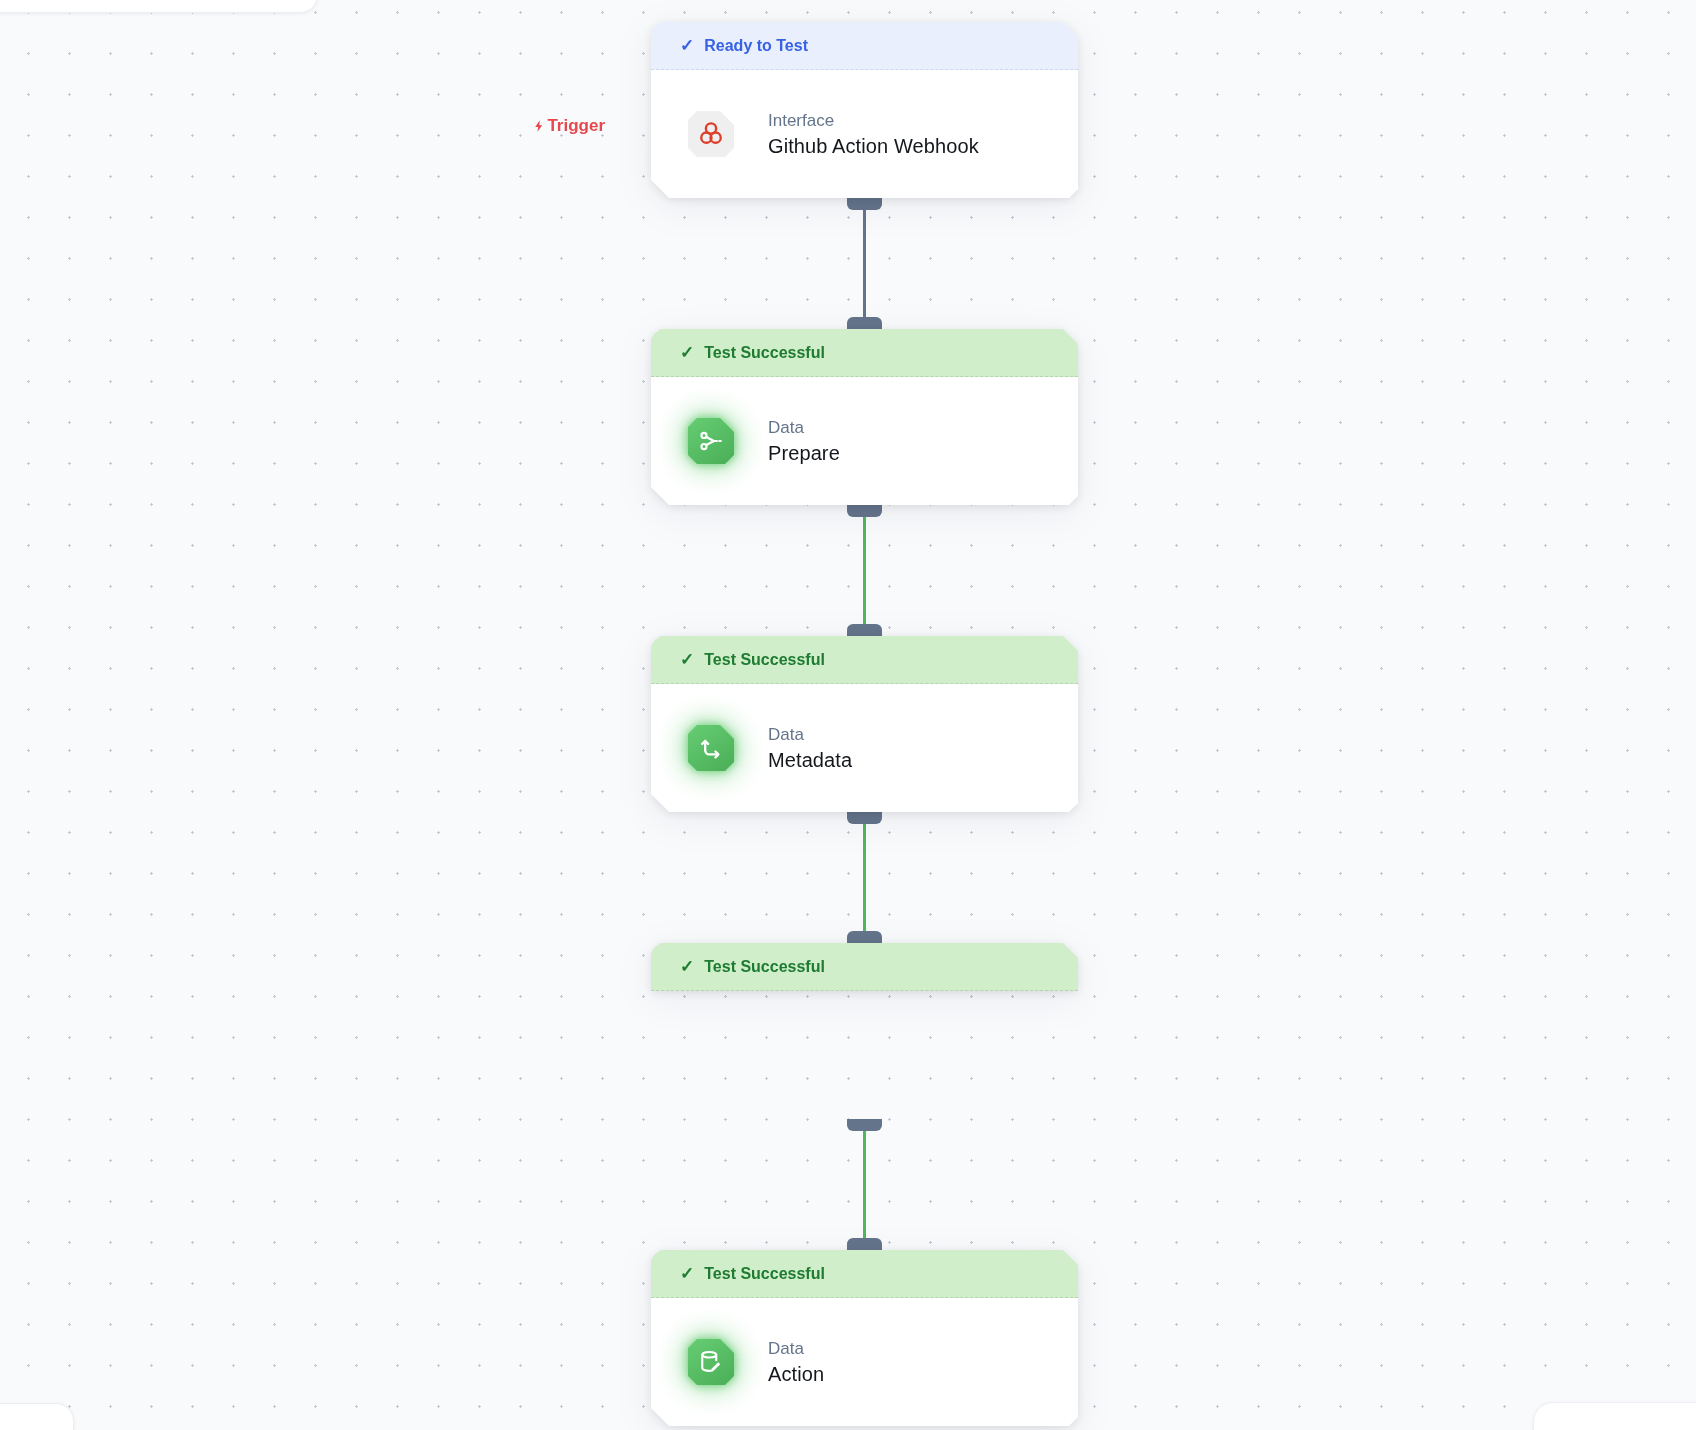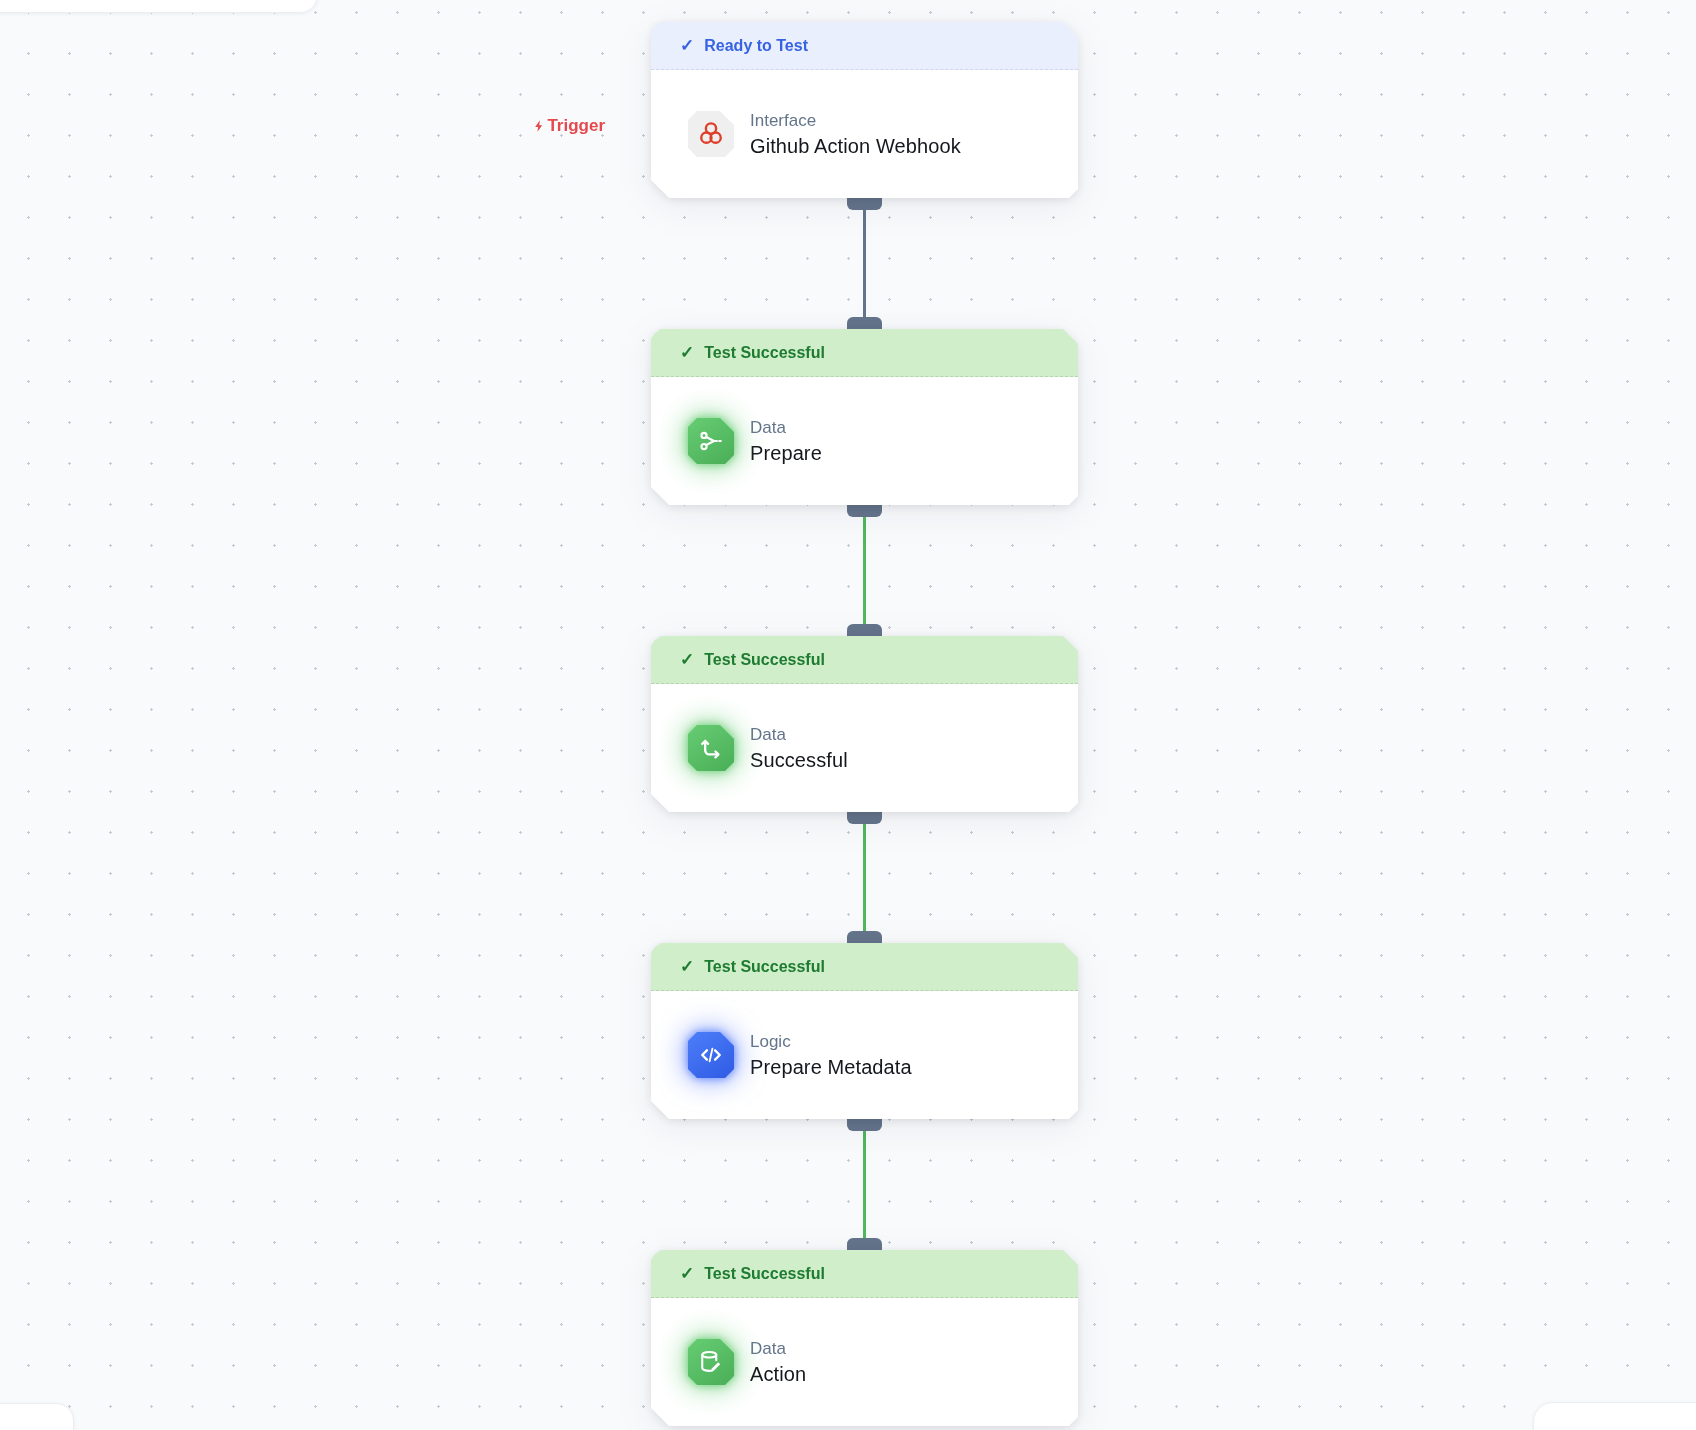--- a/index.html
+++ b/index.html
@@ -49,21 +49,21 @@
     height:48px; display:flex; align-items:center; gap:10px;
     padding:0 0 0 29px; font-size:16px; font-weight:700;
     clip-path: polygon(0 100%, 0 10px, 4px 4px, 10px 0, calc(100% - 15px) 0, 100% 15px, 100% 100%);
     border-bottom:1px dashed rgba(20,60,30,.14);
   }
   .badge .check{ font-size:17px; font-weight:700; }
   .badge.ready{ background:#e9effd; color:#3662e3; border-bottom-color:rgba(40,70,160,.14); }
   .badge.success{ background:#cfeec9; color:#1e7b31; }
   .card{
     background:#ffffff; height:128px;
-    display:flex; align-items:center; gap:16px; padding-left:37px;
+    display:flex; align-items:center; gap:34px; padding-left:37px;
     clip-path: polygon(0 0, 100% 0, 100% calc(100% - 9px), calc(100% - 9px) 100%, 18px 100%, 0 calc(100% - 18px));
   }
   .icon-glow{ display:block; line-height:0; }
   .glow-green{ filter: drop-shadow(0 0 5px rgba(102,204,114,.95)) drop-shadow(0 0 14px rgba(102,204,114,.75)); }
   .glow-blue { filter: drop-shadow(0 0 5px rgba(90,125,250,.95)) drop-shadow(0 0 14px rgba(90,125,250,.70)); }
   .icon-box{
     width:46px; height:46px; display:flex; align-items:center; justify-content:center;
     clip-path: polygon(0 9px, 9px 0, calc(100% - 14px) 0, 100% 14px, 100% calc(100% - 9px), calc(100% - 9px) 100%, 9px 100%, 0 calc(100% - 9px));
   }
   .icon-gray { background:#efefef; }
@@ -166,44 +166,29 @@
         <span class="icon-box icon-green">
       <svg width="28" height="28" viewBox="0 0 24 24" fill="none" stroke="#ffffff" stroke-width="2" stroke-linecap="round" stroke-linejoin="round">
         <path d="M7 6v8a3.5 3.5 0 0 0 3.5 3.5H18"></path>
         <path d="M4.5 8.5 7 6l2.5 2.5"></path>
         <path d="M15.8 15l2.5 2.5-2.5 2.5"></path>
       </svg>
     </span>
       </span>
     <span class="node-text">
       <span class="category">Data</span>
-      <span class="title">Successful</span>
+      <span class="title">Metadata</span>
     </span>
   </div>
 </div>
 
 <div class="node n4">
   <div class="badge success">
     <span class="check">✓</span>
     <span>Test Successful</span>
-  </div>
-  <div class="card">
-    <span class="icon-glow glow-blue">
-        <span class="icon-box icon-blue">
-      <svg width="28" height="28" viewBox="0 0 24 24" fill="none" stroke="#ffffff" stroke-width="2" stroke-linecap="round" stroke-linejoin="round">
-        <path d="M8.5 8 4.5 12l4 4"></path>
-            <path d="M15.5 8l4 4-4 4"></path>
-            <path d="M13.2 6.5l-2.4 11" stroke-width="1.6"></path>
-      </svg>
-    </span>
-      </span>
-    <span class="node-text">
-      <span class="category">Logic</span>
-      <span class="title">Prepare Metadata</span>
-    </span>
   </div>
 </div>
 
 <div class="node n5">
   <div class="badge success">
     <span class="check">✓</span>
     <span>Test Successful</span>
   </div>
   <div class="card">
     <span class="icon-glow glow-green">

